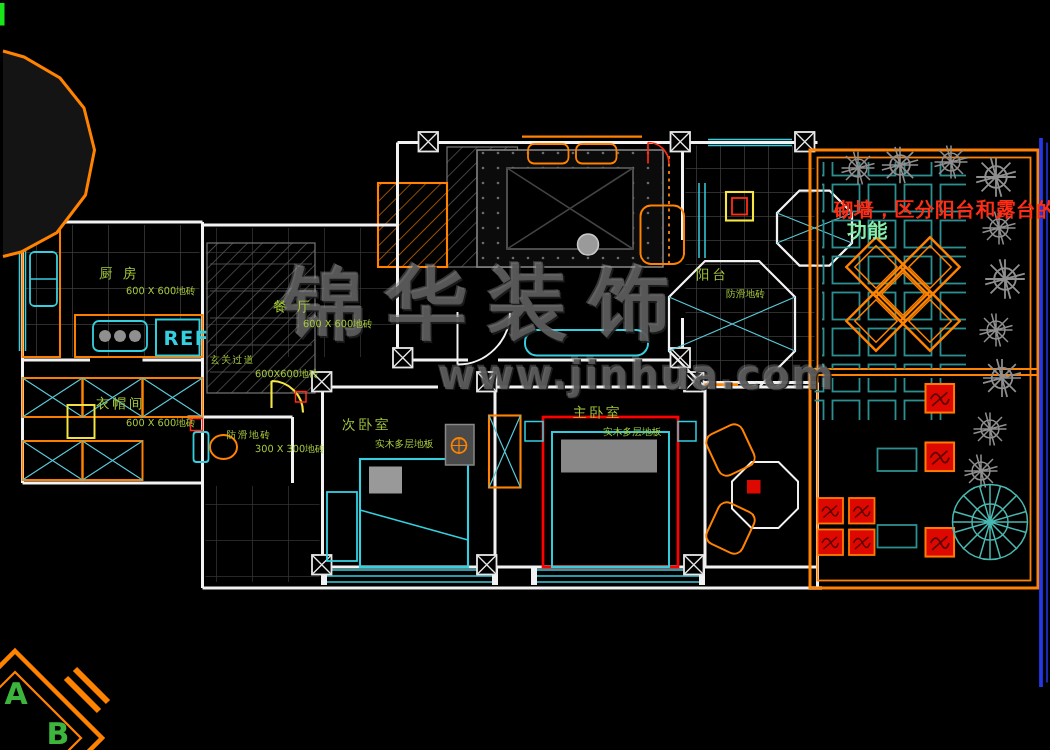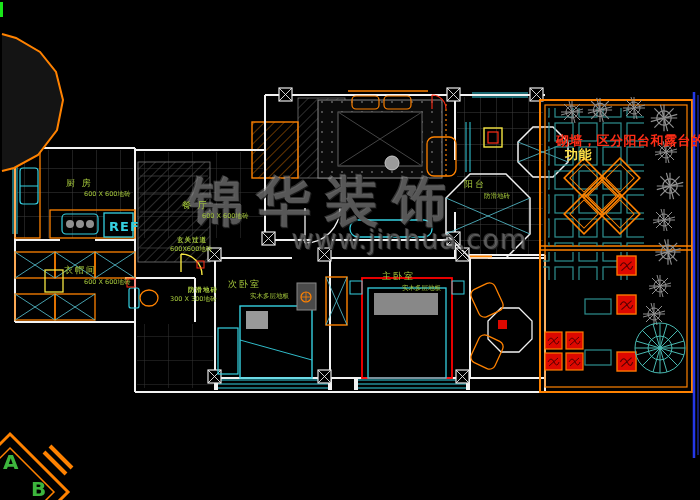--- a/index.html
+++ b/index.html
@@ -2,29 +2,29 @@
 <html><head>
 <meta charset="utf-8">
 <style>
   html,body{margin:0;padding:0;background:#000;}
   #stage{position:relative;width:700px;height:500px;background:#000;overflow:hidden;
          font-family:"DejaVu Sans",sans-serif;}
   #plan-svg{position:absolute;left:0;top:0;}
   .lbl{position:absolute;color:#a6c93c;white-space:nowrap;line-height:1;}
   .lbl.main{font-size:9px;letter-spacing:2px;font-weight:normal;}
   .lbl.sub{font-size:6.5px;letter-spacing:0;margin-left:24px;}
-  .lbl.tiny{font-size:6.5px;letter-spacing:1px;font-weight:bold;padding-left:37px;}
+  .lbl.tiny{font-size:6.5px;letter-spacing:1px;font-weight:normal;}
   .ref{position:absolute;color:#35d0e0;font-size:13px;font-weight:bold;letter-spacing:1px;}
   .note{position:absolute;color:#ff2d16;font-size:13px;font-weight:bold;white-space:nowrap;
         letter-spacing:0.5px;line-height:1.1;}
-  .note .yel{color:#fde047;}
+  .note .yel{color:#86efac;}
   .wm{position:absolute;color:rgba(138,138,138,0.52);font-weight:bold;white-space:nowrap;
       text-shadow:1px 1px 0 rgba(30,30,30,0.9),-1px -1px 0 rgba(210,210,210,0.25);}
   .wm.title{left:189px;top:166px;font-size:54px;letter-spacing:14px;}
-  .wm.url{left:292px;top:224px;font-size:27px;letter-spacing:1px;font-weight:normal;}
+  .wm.url{left:292px;top:235px;font-size:27px;letter-spacing:1px;font-weight:bold;}
   .logo-letter{position:absolute;color:#3db53d;font-size:20px;font-weight:bold;}
 </style>
 </head>
 <body>
 
 <div id="stage">
 
 <svg id="plan-svg" width="700" height="500" viewBox="0 0 700 500">
   <defs>
     <pattern id="g24" width="24" height="24" patternUnits="userSpaceOnUse">

